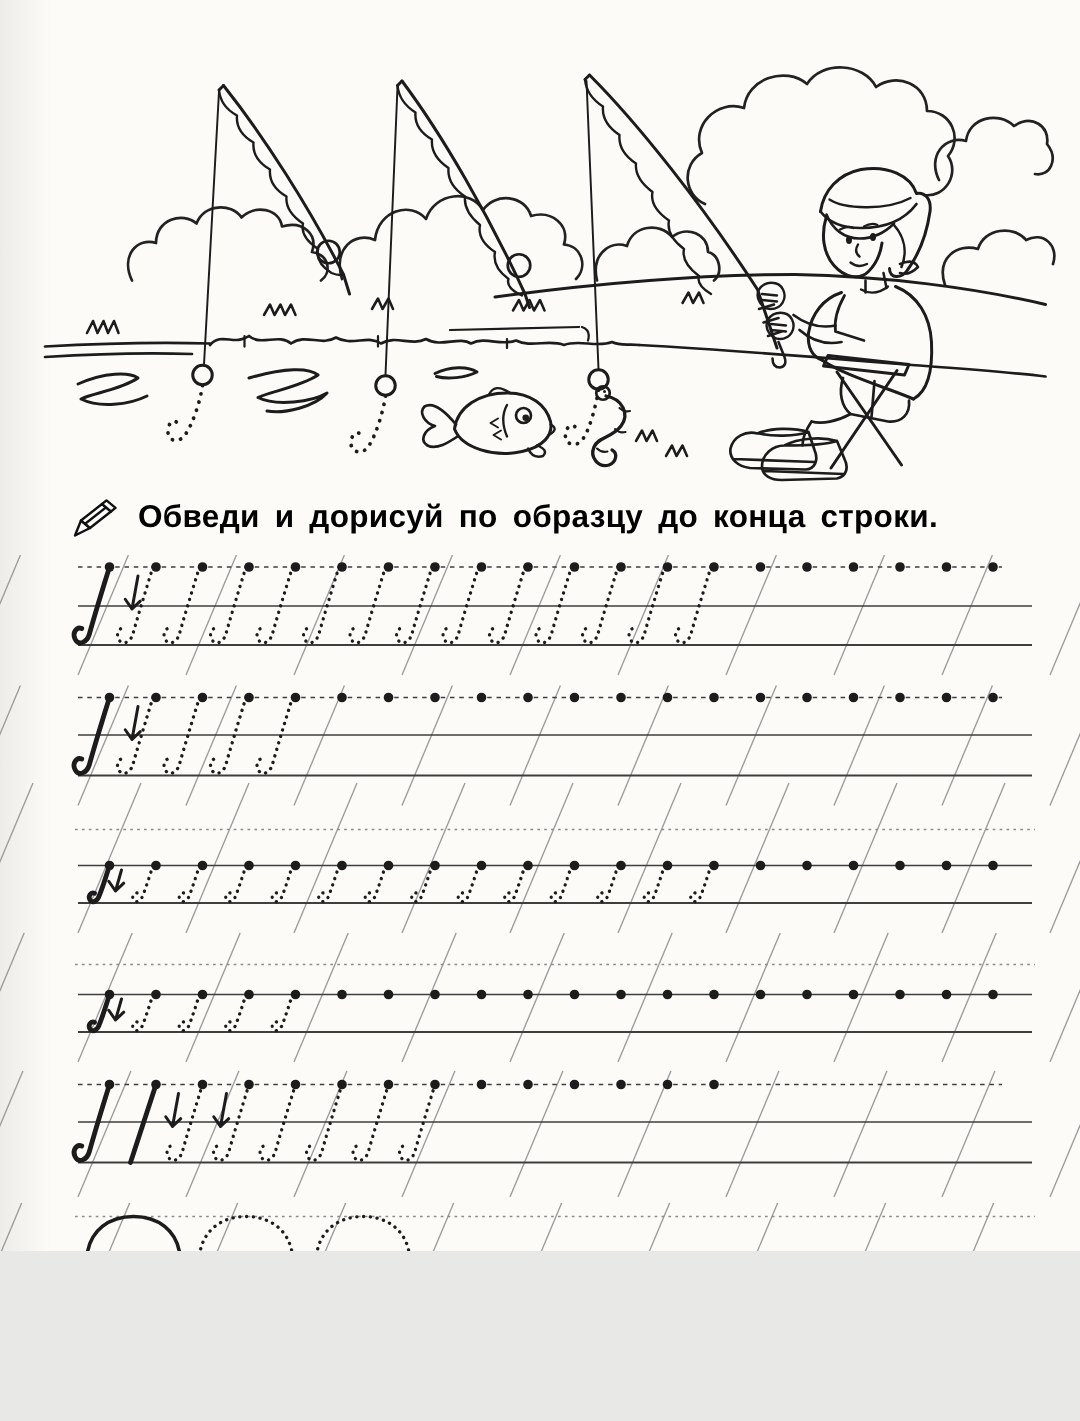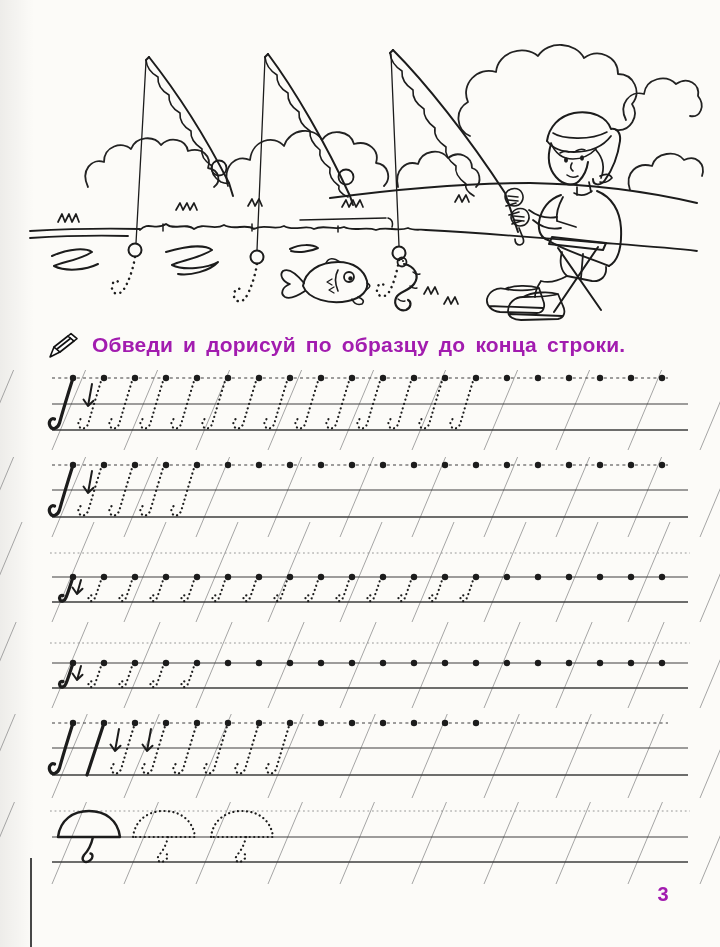--- a/index.html
+++ b/index.html
@@ -1,17 +1,17 @@
 <!DOCTYPE html>
 <html><head>
 <meta charset="utf-8">
 <style>
   html,body{margin:0;padding:0;background:#e8e8e6;}
-  #page{position:relative;width:720px;height:947px;background:#fcfbf8;overflow:hidden;
-        font-family:"Liberation Sans", sans-serif;color:#a21caf;}
+  #page{position:relative;width:720px;height:834px;background:#fcfbf8;overflow:hidden;
+        font-family:"Liberation Sans", sans-serif;color:#000000;}
   #edge-shade{position:absolute;left:0;top:0;width:34px;height:100%;
         background:linear-gradient(90deg,rgba(0,0,0,0.06),rgba(0,0,0,0));pointer-events:none;}
   #scene{position:absolute;left:0;top:0;}
   #instruction{position:absolute;left:48px;top:329px;width:640px;height:32px;
         display:flex;align-items:center;gap:10px;}
   #instruction .txt{font-size:21px;font-weight:700;letter-spacing:0.2px;word-spacing:4px;white-space:nowrap;}
   #rows-svg{position:absolute;left:0;top:0;}
   #page-number{position:absolute;left:648px;top:883px;width:30px;text-align:center;
         font-size:20px;font-weight:700;}
   #left-rule{position:absolute;left:30px;top:858px;width:2px;height:89px;background:#474747;}

